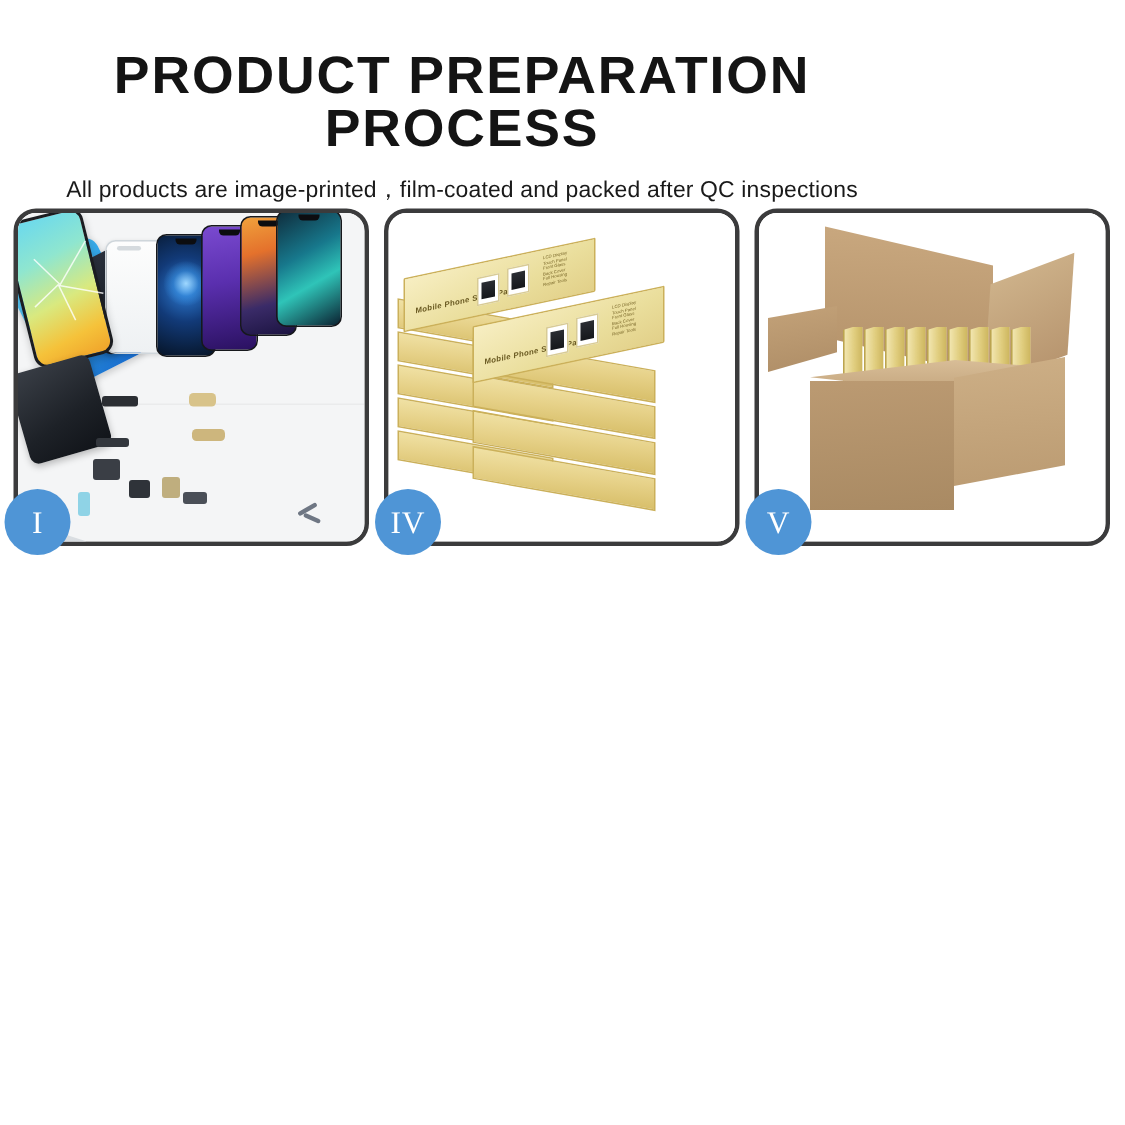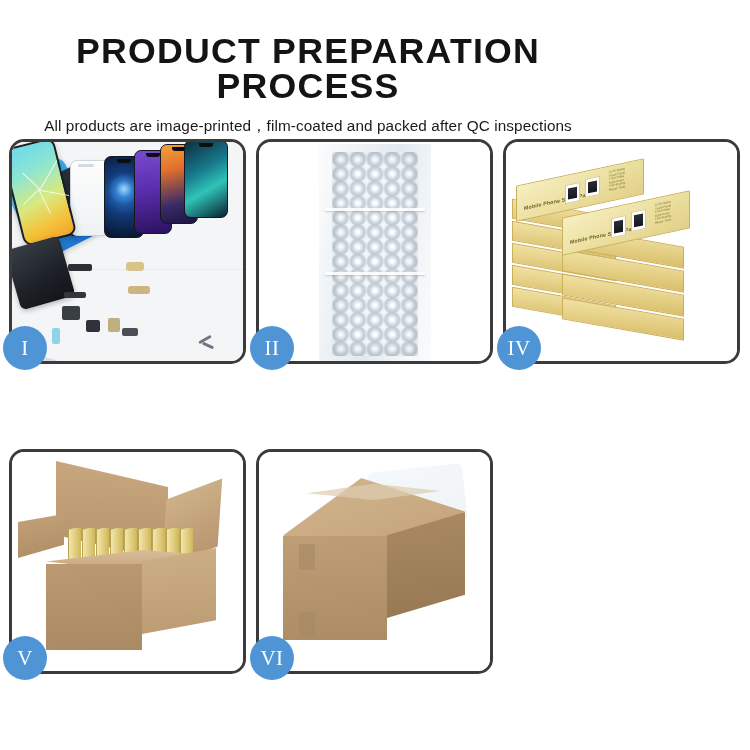--- a/index.html
+++ b/index.html
@@ -436,31 +436,20 @@
         <div class="part" style="left:96px;top:176px;width:12px;height:14px;background:#bfae7e;border-radius:2px;"></div>
         <div class="part" style="left:40px;top:186px;width:8px;height:16px;background:#8fd3e6;border-radius:2px;"></div>
         <div class="part" style="left:110px;top:186px;width:16px;height:8px;background:#4a4f57;border-radius:2px;"></div>
         <div class="tool"></div>
         <div class="part" style="left:186px;top:196px;width:14px;height:3px;background:#6f7784;transform:rotate(-30deg);"></div>
         <div class="part" style="left:190px;top:202px;width:12px;height:3px;background:#6f7784;transform:rotate(24deg);"></div>
       </div>
       <div class="badge">I</div>
     </div>
 
-    <div class="panel">
-      <div class="panel-clip">
-        <div class="bw-wrap"></div>
-        <div class="bw-sheet">
-          <div class="bw-inner"></div>
-          <div class="bw-fold" style="top:64px;"></div>
-          <div class="bw-fold" style="top:128px;"></div>
-        </div>
-      </div>
-      <div class="badge">II</div>
-    </div>
 
 
     <div class="panel">
       <div class="panel-clip">
         <div class="s4"></div>
 
         <div class="gbox" style="left:6px;top:66px;width:104px;height:20px;transform:skewY(10deg);"></div>
         <div class="gbox" style="left:6px;top:88px;width:104px;height:20px;transform:skewY(10deg);"></div>
         <div class="gbox" style="left:6px;top:110px;width:104px;height:20px;transform:skewY(10deg);"></div>
         <div class="gbox" style="left:6px;top:132px;width:104px;height:20px;transform:skewY(10deg);"></div>
@@ -520,28 +509,15 @@
         </div>
         <div class="c5-rim"></div>
         <div class="c5-flapLeft"></div>
         <div class="c5-flapFront"></div>
         <div class="c5-front"></div>
         <div class="c5-side"></div>
       </div>
       <div class="badge">V</div>
     </div>
 
-    <div class="panel">
-      <div class="panel-clip">
-        <div class="c6"></div>
-        <div class="c6-wrap"></div>
-        <div class="c6-top"></div>
-        <div class="c6-tape"></div>
-        <div class="c6-front"></div>
-        <div class="c6-side"></div>
-        <div class="c6-tapeFront"></div>
-        <div class="c6-tapeFront2"></div>
-      </div>
-      <div class="badge">VI</div>
-    </div>
 
   </div>
 </div>
 
 </body></html>

